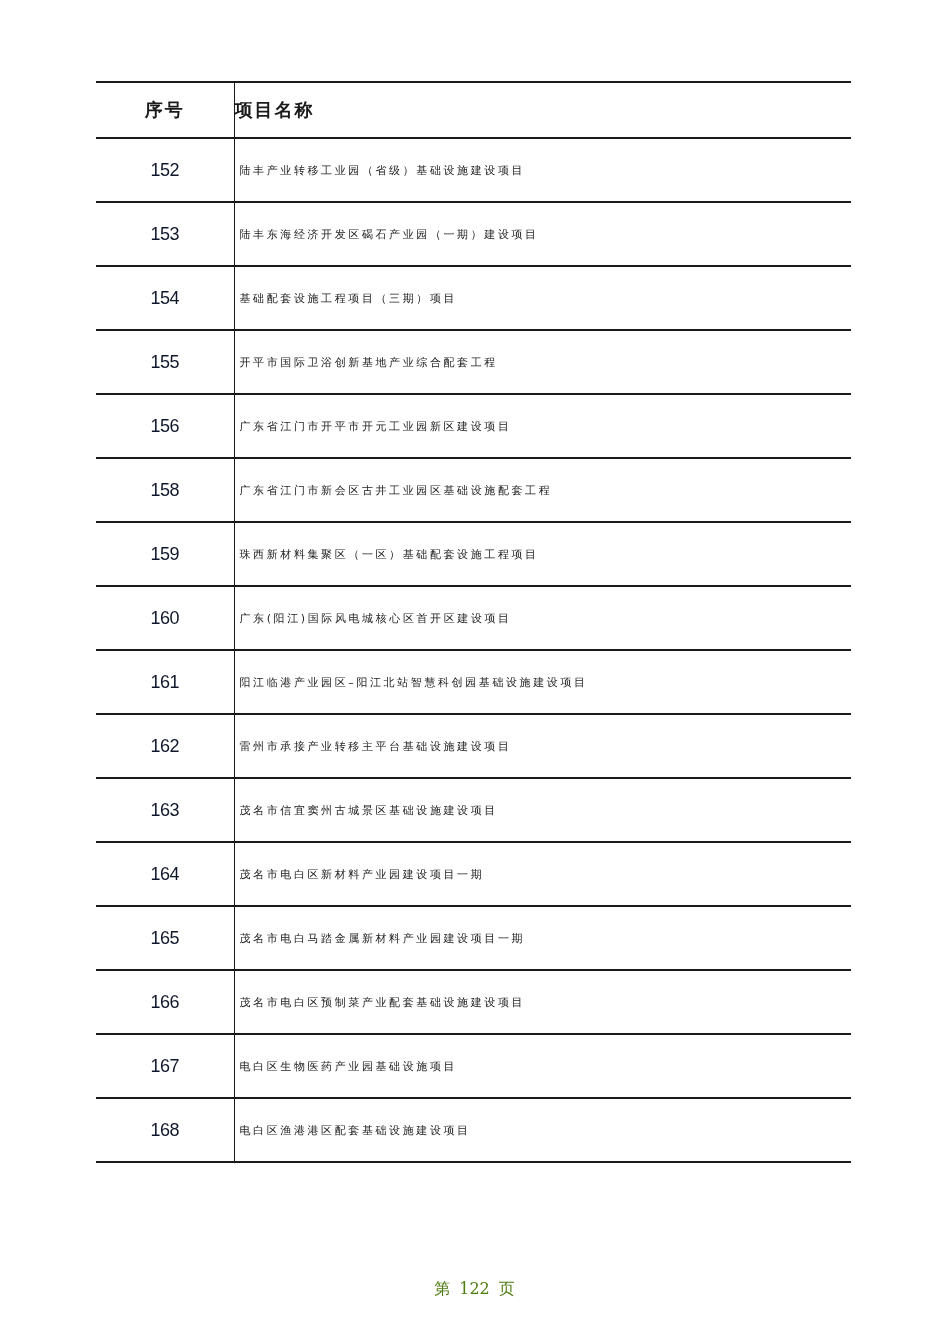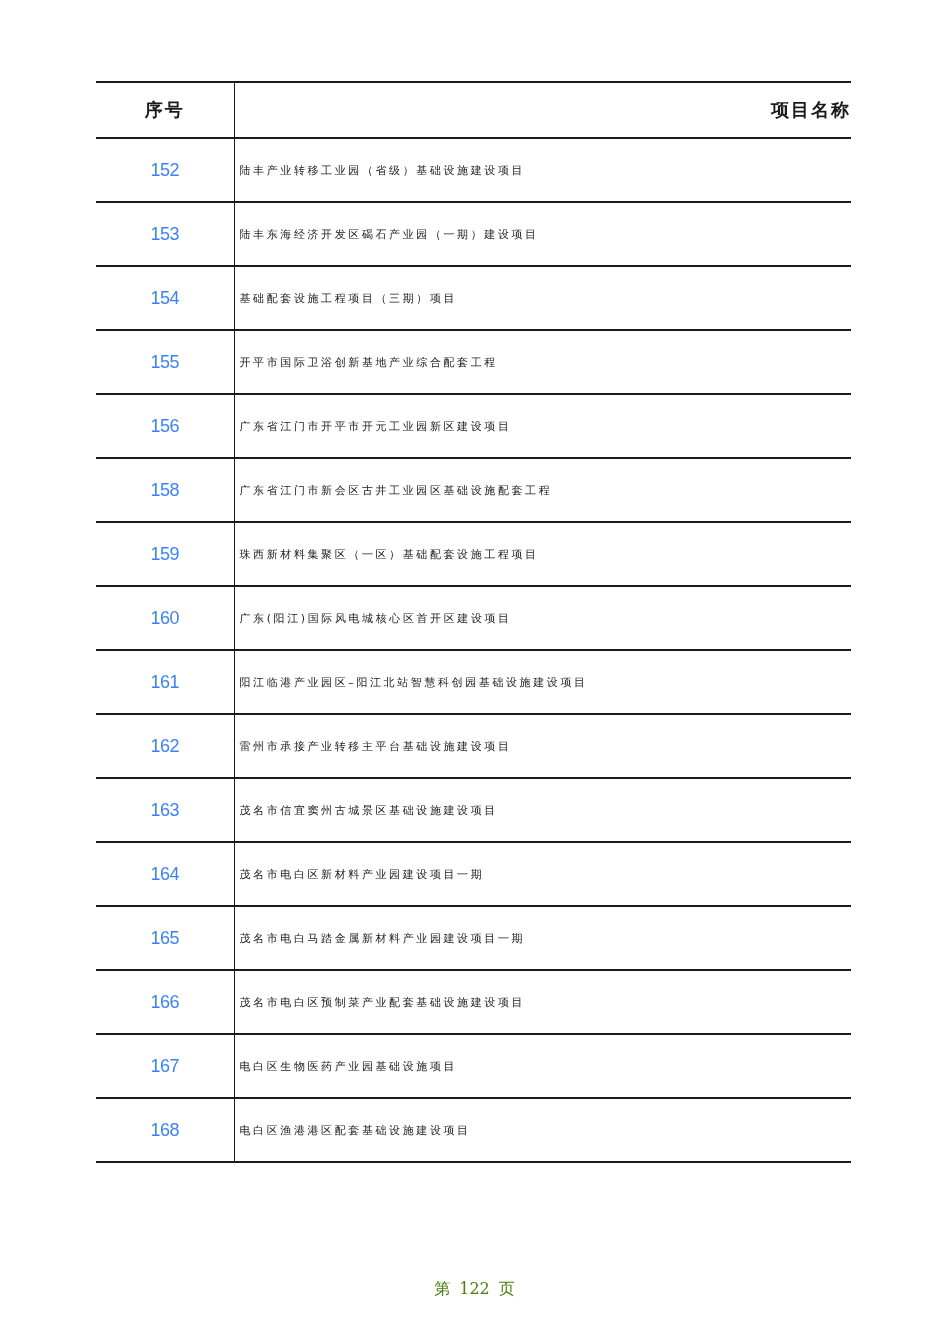--- a/index.html
+++ b/index.html
@@ -44,26 +44,26 @@
       text-align: center;
     }
     table.project-table thead tr { height: 56px; }
     table.project-table tbody tr { height: 64px; }
     table.project-table th {
       font-size: 18px;
       font-weight: bold;
       letter-spacing: 2px;
     }
     table.project-table th.name {
-      text-align: right;
+      text-align: left;
     }
     table.project-table td.no {
       font-family: "Liberation Sans", sans-serif;
       font-size: 18px;
-      color: #3b82f6;
+      color: #0f172a;
       letter-spacing: -0.5px;
     }
     table.project-table td.name {
       text-align: left;
       padding-left: 5px;
       font-size: 11px;
       letter-spacing: 2.6px;
       color: #222222;
       white-space: nowrap;
     }

